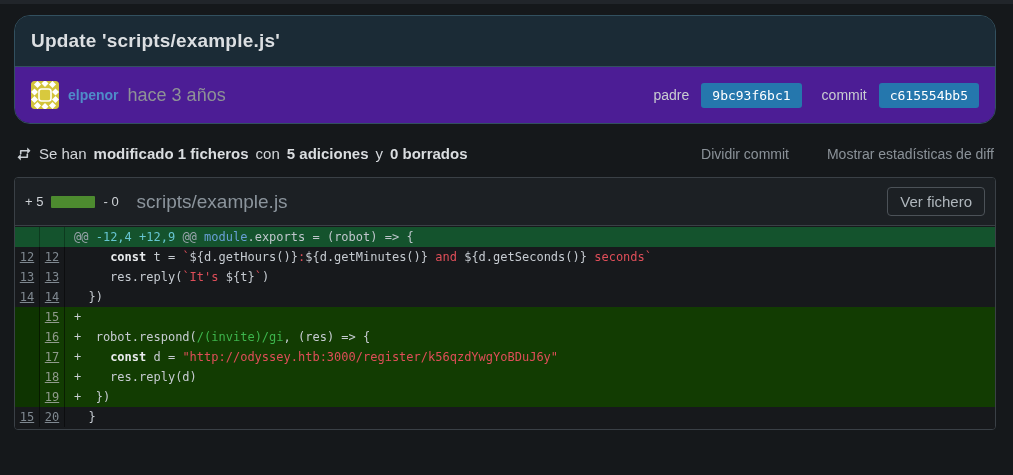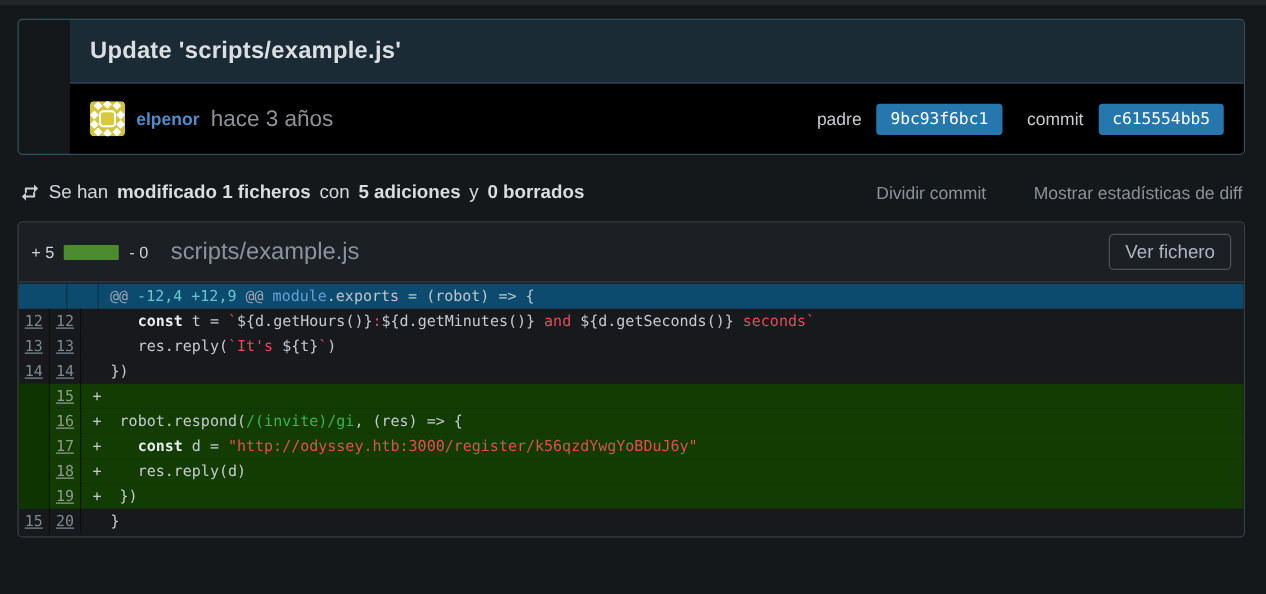--- a/index.html
+++ b/index.html
@@ -19,34 +19,34 @@
   html,body{width:1013px;height:475px;overflow:hidden;}
   body{
     background:var(--page-bg);
     font-family:"Liberation Sans","DejaVu Sans",sans-serif;
     color:#d4d8dc;
   }
   .topbar-edge{height:4px;background:#21252a;}
   .content{padding:11px 17px 0 14px;}
 
   
-  .commit-box{border:1px solid #32505f;border-radius:4px;overflow:hidden;padding-left:41px;}
+  .commit-box{border:1px solid #32505f;border-radius:16px;overflow:hidden;}
   .commit-header{
     background:#1b2b36;border-bottom:1px solid #32505f;
     display:flex;align-items:center;justify-content:space-between;
     padding:14px 16px;
   }
   .commit-title{font-size:19px;font-weight:bold;color:#dcdfe2;letter-spacing:.2px;}
   .btn-primary{
     background:var(--accent-blue);color:#fff;border:none;border-radius:4px;
     font-size:13px;font-weight:bold;padding:9px 14px;cursor:pointer;
     font-family:"Liberation Sans",sans-serif;
   }
   .commit-meta{
-    background:#000000;display:flex;align-items:center;justify-content:space-between;
+    background:#4c1d95;display:flex;align-items:center;justify-content:space-between;
     padding:14px 16px;
   }
   .meta-left{display:flex;align-items:center;gap:9px;}
   .avatar{width:28px;height:28px;border-radius:3px;display:block;cursor:pointer;}
   .author-link{color:var(--link-blue);font-size:14px;font-weight:bold;text-decoration:none;cursor:pointer;}
   .time-ago{color:#8e9296;font-size:18px;}
   .meta-right{display:flex;align-items:center;gap:12px;}
   .meta-label{color:#c9cdd1;font-size:14px;}
   .hash-btn{
     background:var(--accent-blue);color:#fff;border:none;border-radius:3px;
@@ -84,21 +84,21 @@
     font-family:"DejaVu Sans Mono","Liberation Mono",monospace;
     font-size:12px;line-height:20px;background:#17191c;
     border-top:1px solid #3a4046;padding:1px 0 2px 0;
   }
   .diff-row{display:flex;height:20px;}
   .ln{
     width:25px;flex:0 0 25px;text-align:center;color:#7f8890;
     border-right:1px solid rgba(0,0,0,0.45);user-select:none;text-decoration:underline;
   }
   .code{flex:1;white-space:pre;padding-left:9px;color:var(--code-default);overflow:hidden;}
-  .diff-row.hunk{background:#0c4a6e;padding-left:14px;}
+  .diff-row.hunk{background:#14532d;}
   .diff-row.hunk .ln{border-right-color:rgba(0,0,0,0.3);}
   .diff-row.add{background:var(--added-bg);}
   .diff-row.add .ln{border-right-color:rgba(0,0,0,0.5);color:#8f9a8c;}
   .diff-row.add .ln.old{background:var(--added-gutter);}
   .tok-d{color:var(--code-default);}
   .tok-k{color:#e9ebed;font-weight:bold;}
   .tok-s{color:var(--string-red);}
   .tok-r{color:var(--regex-green);}
   .tok-cy{color:var(--hunk-cyan);}
   .tok-b{color:var(--module-blue);}

